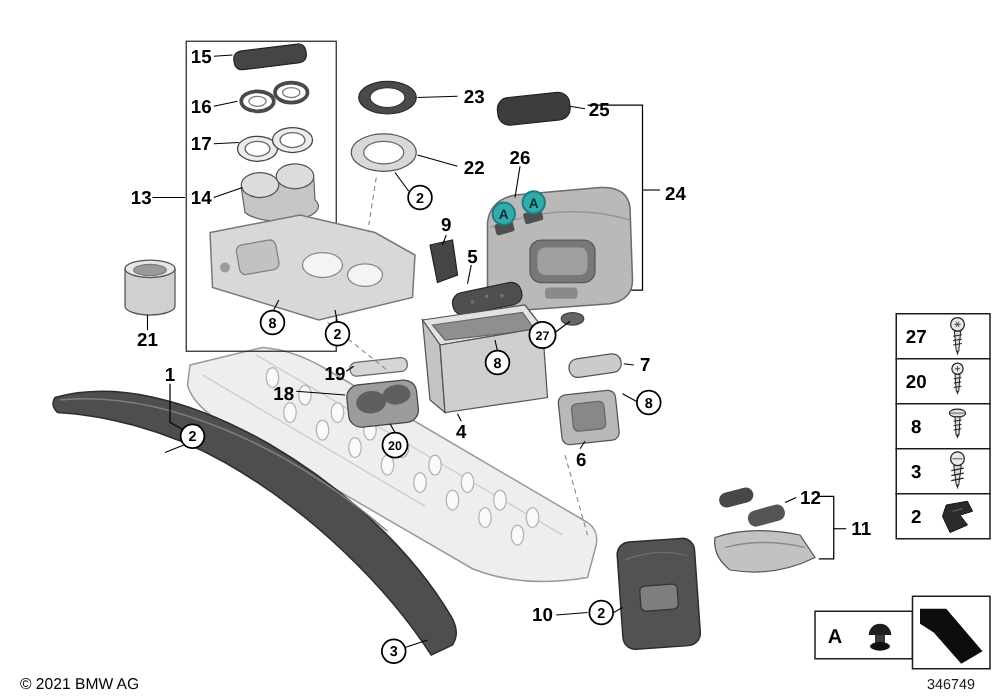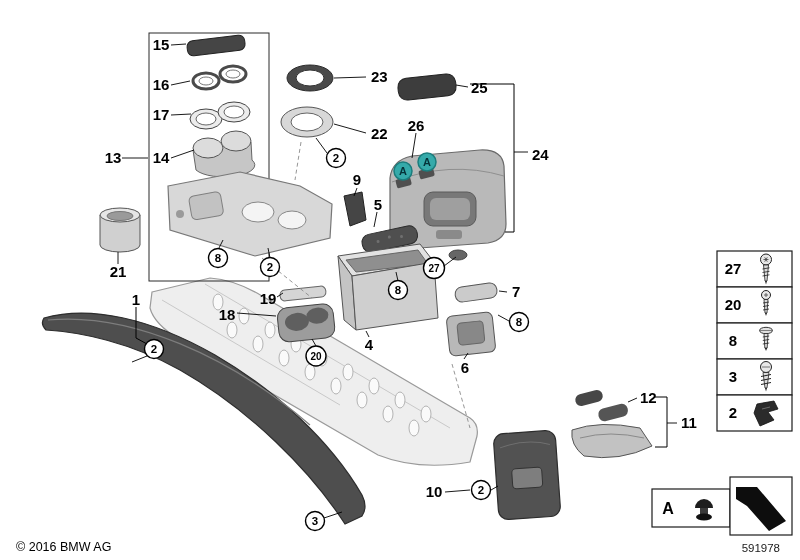--- a/index.html
+++ b/index.html
@@ -392,14 +392,14 @@
       </g>
     </g>
 
     <g>
       <rect class="cell" x="730" y="477" width="62" height="58"></rect>
       <polygon points="736,487 757,487 786,521 769,531 747,506 736,499" fill="#0d0d0d"></polygon>
     </g>
   </g>
 </svg>
 
-<div class="footer-left">© 2016 BMW AG</div>
-<div class="footer-right">591978</div>
+<div class="footer-left">© 2021 BMW AG</div>
+<div class="footer-right">346749</div>
 
 </body></html>

